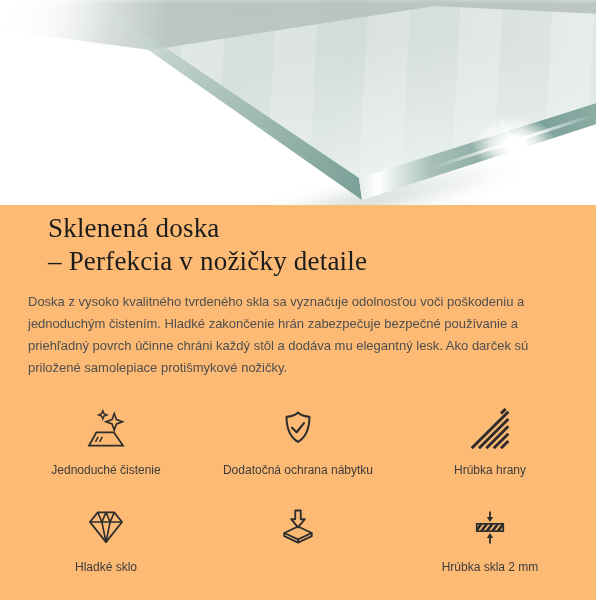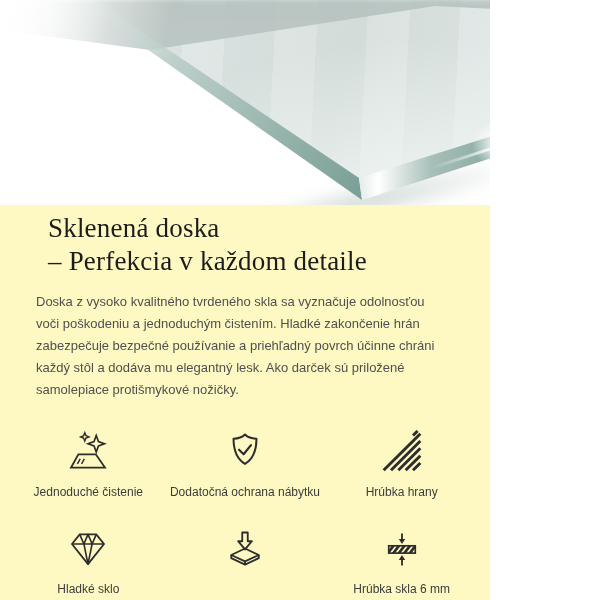--- a/index.html
+++ b/index.html
@@ -1,20 +1,20 @@
 <!DOCTYPE html>
 <html><head>
 <meta charset="utf-8">
 <style>
   * { margin: 0; padding: 0; box-sizing: border-box; }
   html, body { background: #ffffff; }
   .page {
     position: relative;
-    width: 490px; height: 600px;
-    background: #fef9c3;
+    width: 596px; height: 600px;
+    background: #fdba74;
     overflow: hidden;
     font-family: "Liberation Sans", sans-serif;
   }
 
   
   .hero { position: relative; width: 600px; height: 205px; overflow: hidden; background: #fff; }
   .hero > div { position: absolute; }
 
   .shadow-under-left {
     left: 20px; top: 28px; width: 380px; height: 40px;
@@ -75,21 +75,21 @@
   .title {
     margin: 7px 48px 0 48px;
     font-family: "Liberation Serif", "DejaVu Serif", serif;
     font-weight: 400;
     font-size: 27px;
     line-height: 33px;
     color: #1c1c1c;
     letter-spacing: 0.2px;
   }
   .desc {
-    margin: 13px 48px 0 36px;
+    margin: 13px 48px 0 28px;
     max-width: 506px;
     font-size: 13px;
     line-height: 22px;
     color: #4f4f4f;
   }
 
   
   .features {
     margin: 27px 10px 0 10px;
     display: grid;
@@ -120,21 +120,21 @@
     <div class="glass-edge-left"></div>
     <div class="glass-edge-right"></div>
     <div class="white-fade"></div>
     <div class="flare-ray-1"></div>
     <div class="flare-ray-2"></div>
     <div class="flare-core"></div>
   </div>
 
   <h1 class="title">
     <span>Sklenená doska</span><br>
-    <span>– Perfekcia v každom detaile</span>
+    <span>– Perfekcia v nožičky detaile</span>
   </h1>
 
   <p class="desc">Doska z vysoko kvalitného tvrdeného skla sa vyznačuje odolnosťou voči poškodeniu a jednoduchým čistením. Hladké zakončenie hrán zabezpečuje bezpečné používanie a priehľadný povrch účinne chráni každý stôl a dodáva mu elegantný lesk. Ako darček sú priložené samolepiace protišmykové nožičky.</p>
 
   <div class="features">
 
     <div class="feature">
       <div class="ficon">
         <svg width="44" height="44" viewBox="0 0 48 48">
           <path d="M13.5 26.5 H32.5 L42.5 41 H5.5 Z" stroke-width="2"></path>
@@ -196,17 +196,17 @@
           <rect x="9.5" y="20.5" width="29" height="8" stroke-width="1.8"></rect>
           <g clip-path="url(#barclip)" stroke-width="3">
             <path d="M6 32 L18 16 M12 32 L24 16 M18 32 L30 16 M24 32 L36 16 M30 32 L42 16 M36 32 L48 16"></path>
           </g>
           <path d="M24 7 V13" stroke-width="2"></path>
           <path d="M20.5 13 H27.5 L24 18.5 Z" fill="#2d2d2d" stroke="none"></path>
           <path d="M24 36 V42" stroke-width="2"></path>
           <path d="M24 30.5 L27.5 36 H20.5 Z" fill="#2d2d2d" stroke="none"></path>
         </svg>
       </div>
-      <div class="flabel">Hrúbka skla 6 mm</div>
+      <div class="flabel">Hrúbka skla 2 mm</div>
     </div>
 
   </div>
 </div>
 
 </body></html>

